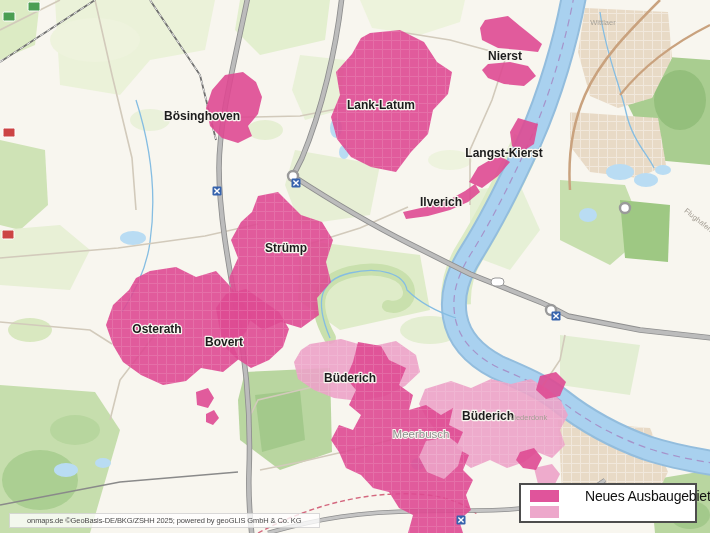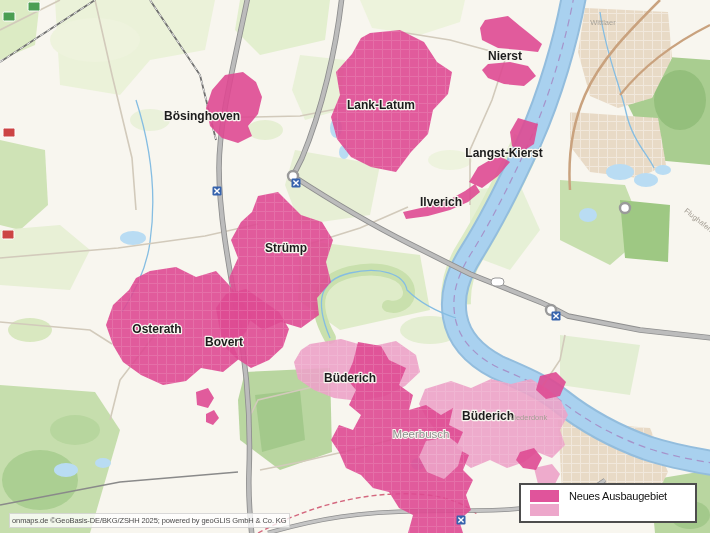--- a/index.html
+++ b/index.html
@@ -9,23 +9,23 @@
   text{font-family:"Liberation Sans",sans-serif;}
   .place{font-size:12px;font-weight:bold;fill:#1c1c1c;stroke:#f8f6ef;stroke-width:2.5px;
          paint-order:stroke;stroke-linejoin:round;text-anchor:middle;}
   .city{font-size:11.5px;fill:#8f8f8f;stroke:#f8f6ef;stroke-width:2px;paint-order:stroke;text-anchor:middle;}
   .tiny{font-size:7.5px;fill:#a6a096;text-anchor:middle;}
   .legend{position:absolute;left:519px;top:483px;width:178px;height:40px;box-sizing:border-box;
           background:#ffffff;border:2px solid #4d4d4d;display:flex;flex-direction:column;
           justify-content:space-evenly;padding:2px 4px 2px 9px;}
   .legend-row{display:flex;align-items:center;gap:10px;}
   .swatch{width:29px;height:12px;display:inline-block;flex:0 0 29px;}
-  .legend-label{font-size:11px;color:#111;white-space:nowrap;letter-spacing:-0.2px;}
+  .legend-label{font-size:14px;color:#111;white-space:nowrap;letter-spacing:-0.2px;margin-left:16px;}
   .attribution{position:absolute;left:9px;top:513px;background:rgba(255,255,255,0.78);
-               color:#4a4a4a;font-size:7.5px;line-height:11px;padding:1px 2px;
+               color:#4a4a4a;font-size:7.5px;line-height:11px;padding:1px 17px;
                letter-spacing:-0.1px;border:1px solid rgba(180,180,180,0.5);}
 </style>
 </head>
 <body>
 
 <div class="stage">
   <svg id="map-svg" width="710" height="533" viewBox="0 0 710 533">
     <defs>
       <pattern id="streets" width="9" height="9" patternUnits="userSpaceOnUse">
         <path d="M0 4.5 H9 M4.5 0 V9" stroke="#ffffff" stroke-width="1" opacity="0.55"></path>

